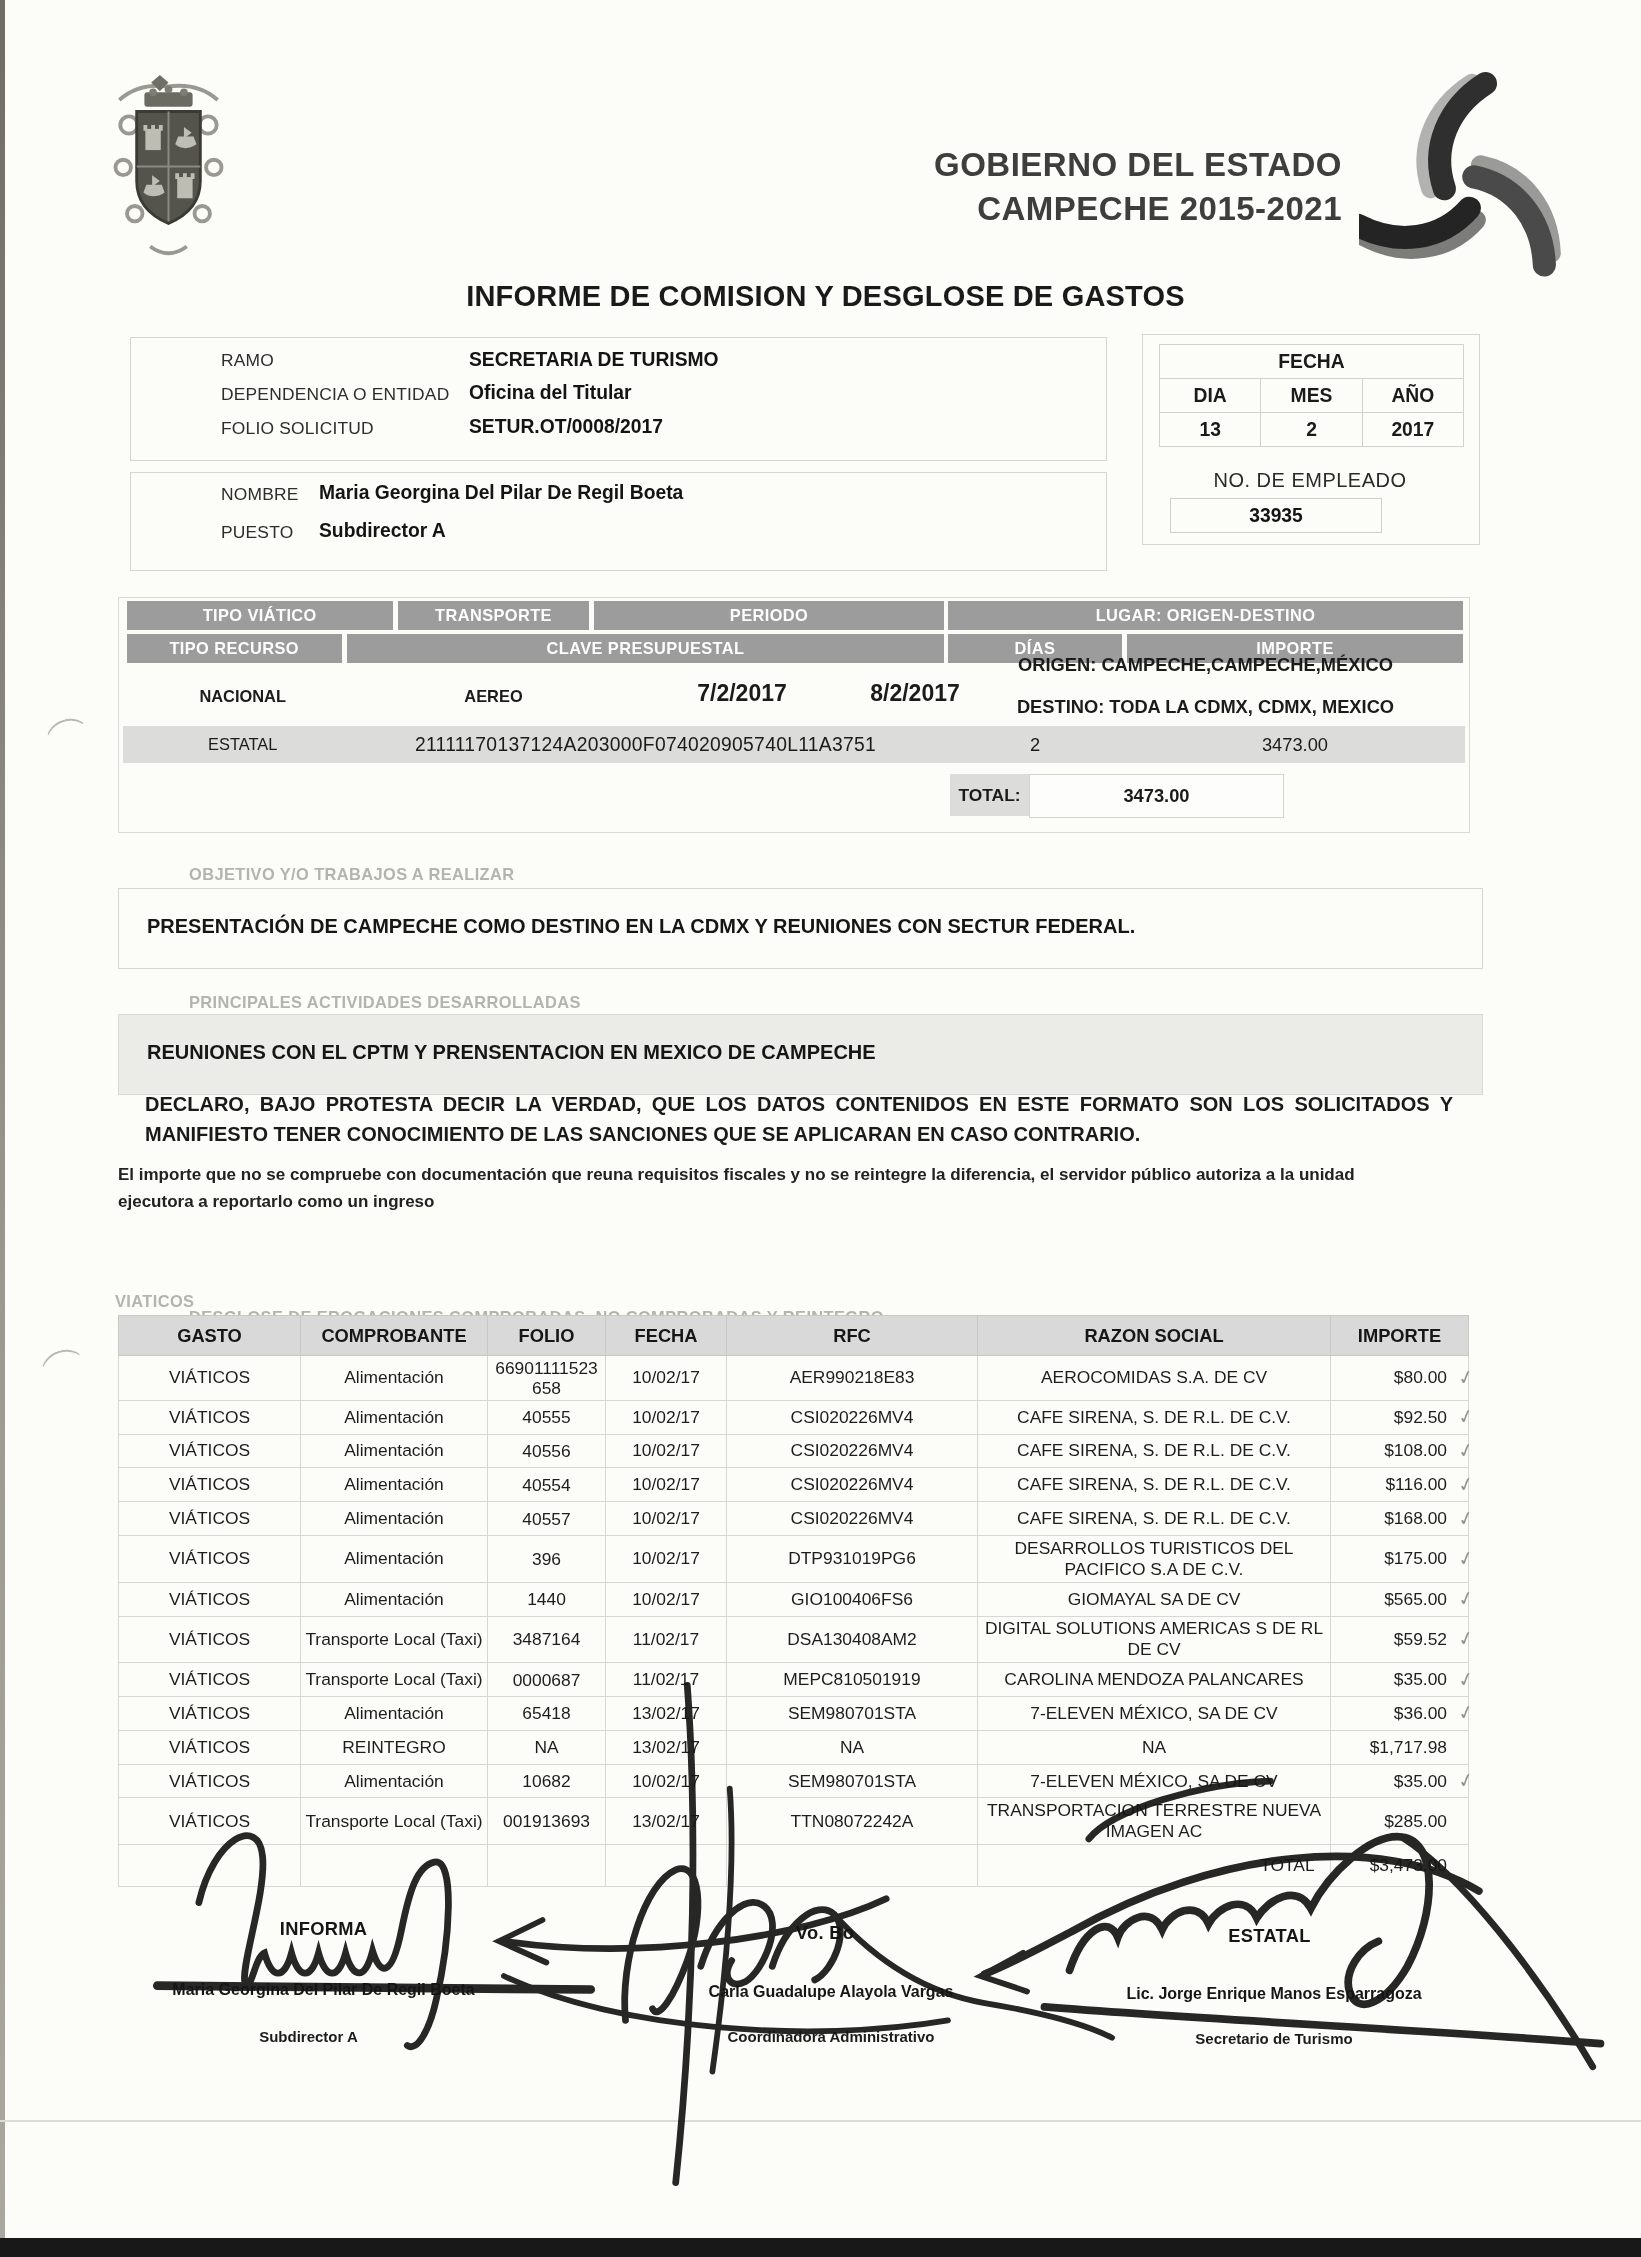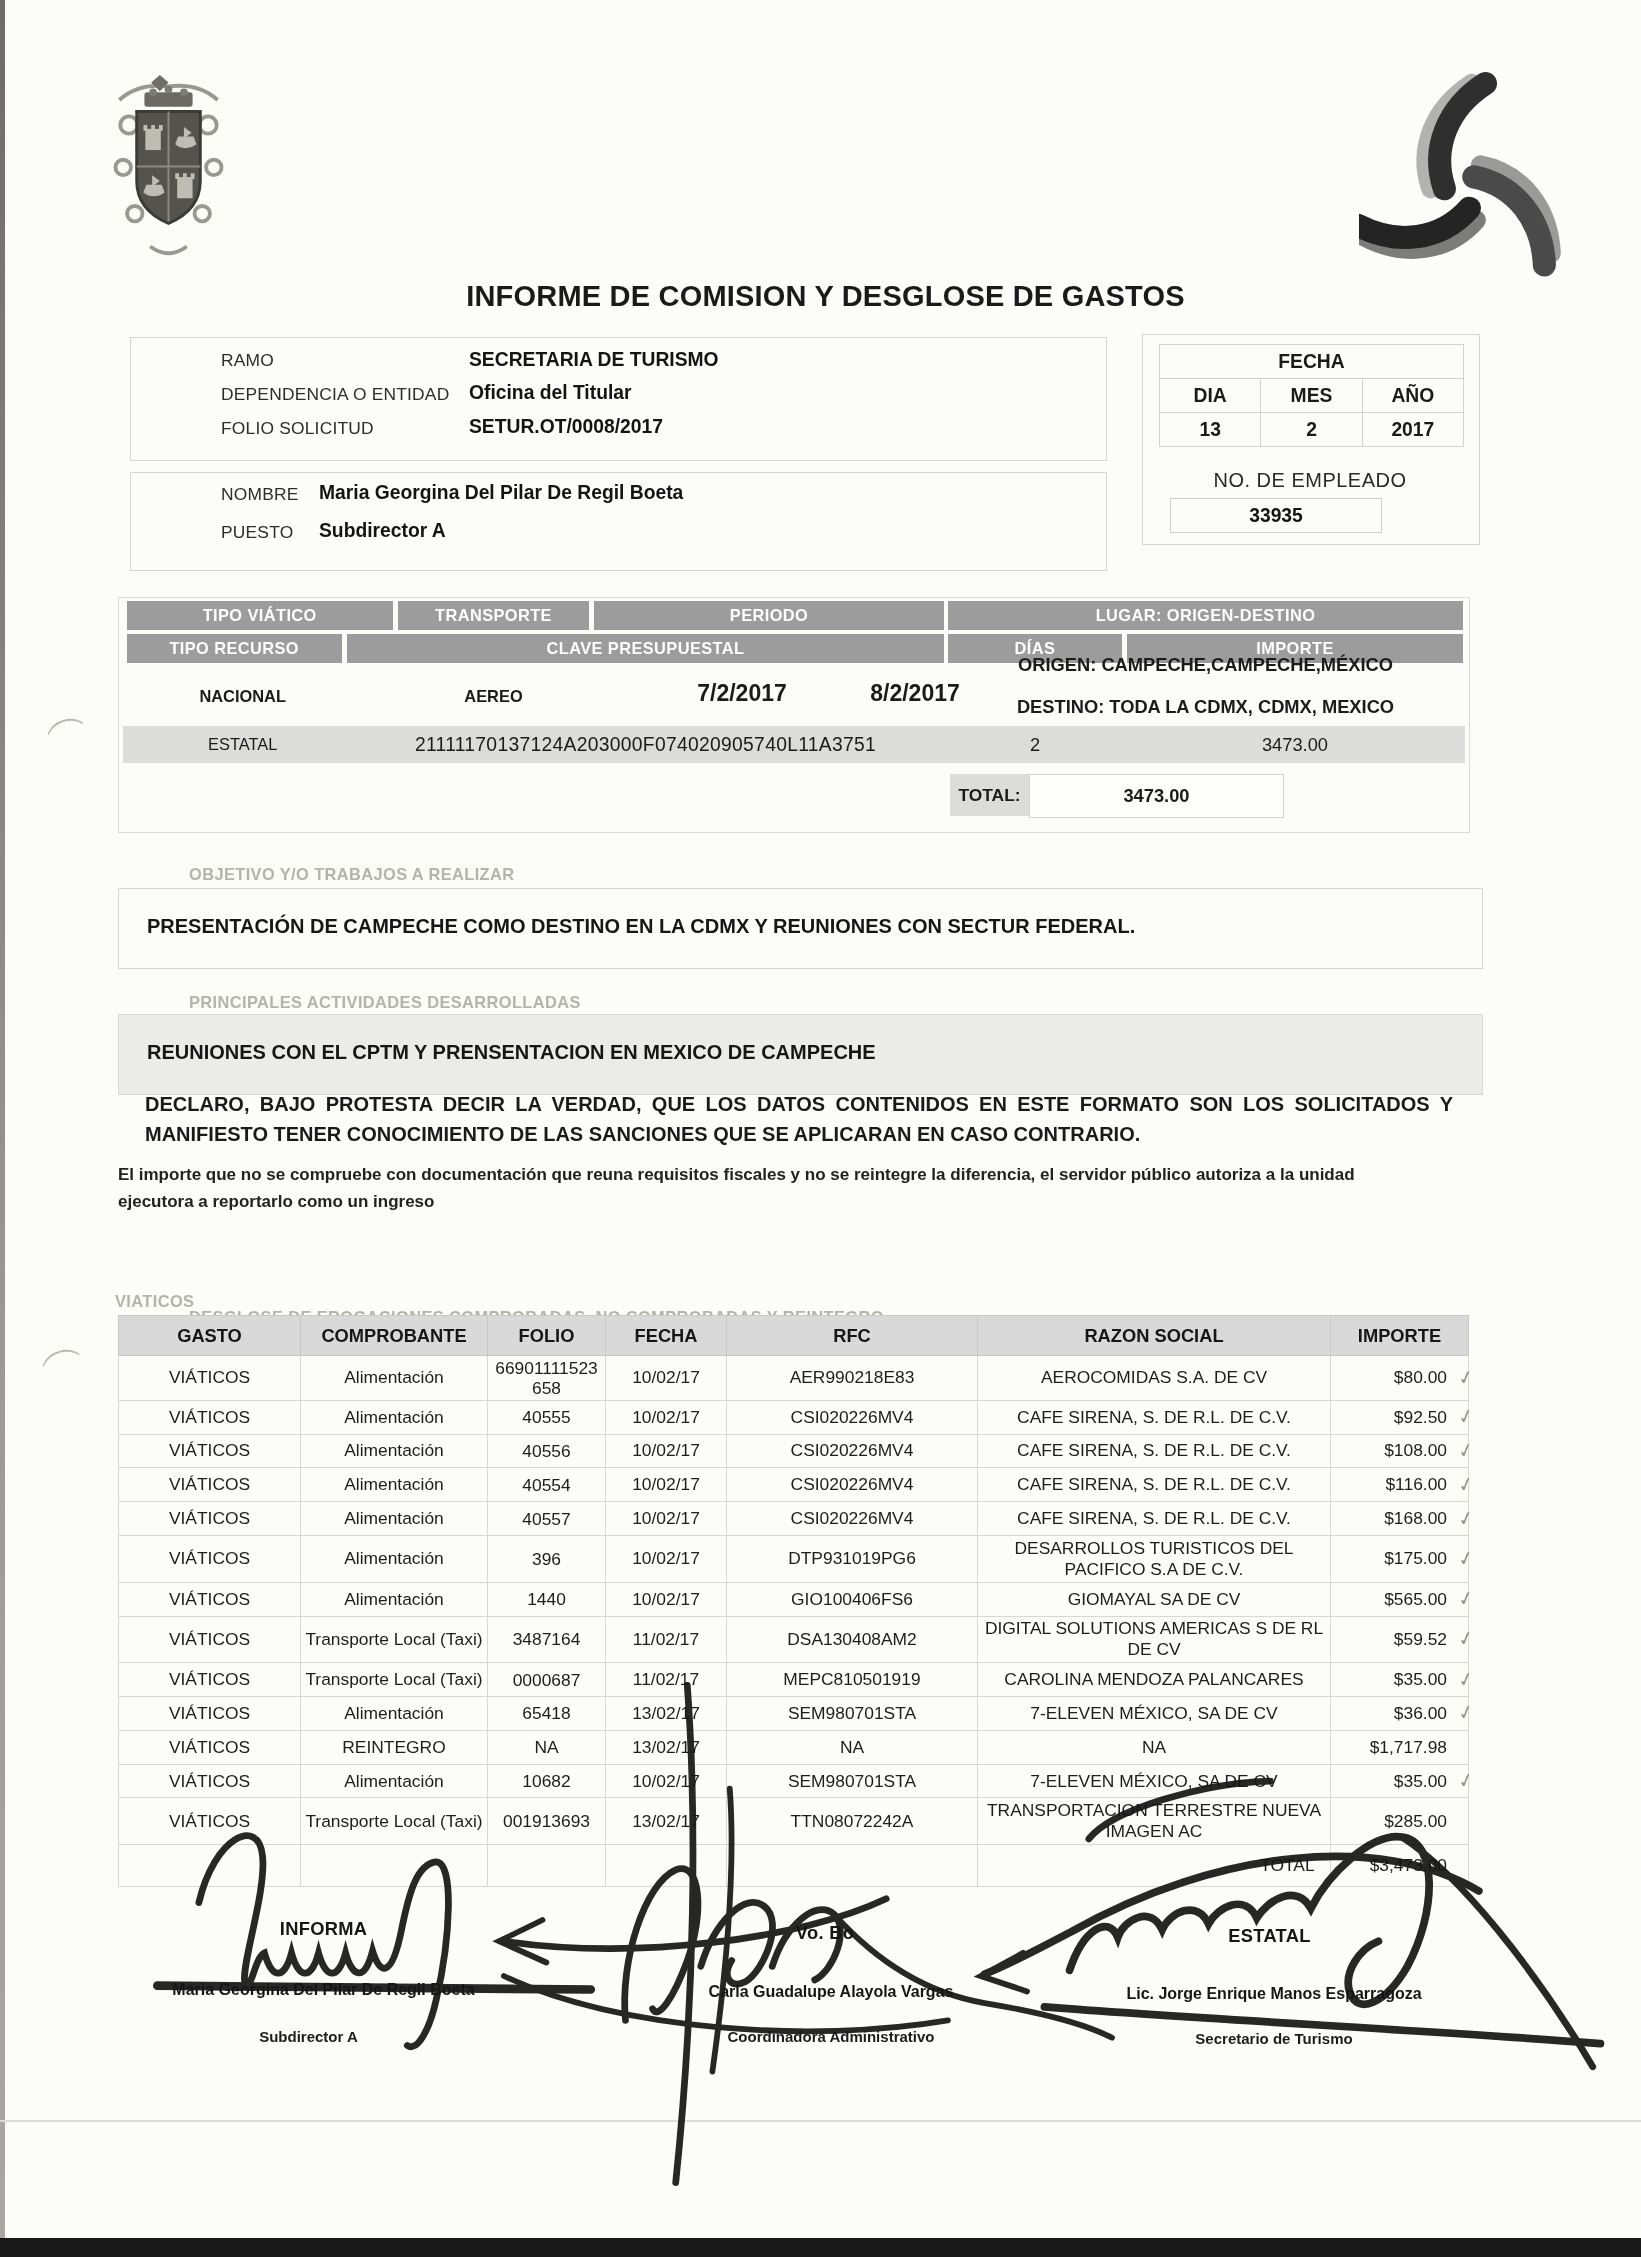--- a/index.html
+++ b/index.html
@@ -76,20 +76,24 @@
           <rect x="84" y="106" width="4" height="6"></rect>
           <rect x="92" y="106" width="4" height="6"></rect>
         <path d="M76,76 q10,8 22,0 l-3,-8 h-16 z"></path>
         <path d="M85,58 l0,12 8,-6 z"></path>
         <path d="M43,126 q10,8 22,0 l-3,-8 h-16 z"></path>
         <path d="M52,108 l0,12 8,-6 z"></path>
       </g>
     </svg>
   </div>
 
+  <div class="abs" style="left:830px;top:143px;width:512px;text-align:right;color:#3e3e3c;font-weight:700;font-size:33px;line-height:1.32;letter-spacing:0.5px;">
+    <div>GOBIERNO DEL ESTADO</div>
+    <div>CAMPECHE 2015-2021</div>
+  </div>
   <div class="abs" style="left:1359px;top:64px;">
     <svg width="208" height="241" viewBox="0 0 215 250">
       <g fill="none" stroke-linecap="round">
         <g transform="rotate(8 107 132)">
           <path d="M115,18 C80,48 68,92 88,132" stroke="#b2b2b0" stroke-width="20" transform="translate(-14,2)"></path>
           <path d="M115,18 C80,48 68,92 88,132" stroke="#2f2f2f" stroke-width="24"></path>
           <g transform="rotate(120 107 132)">
             <path d="M115,18 C80,48 68,92 88,132" stroke="#9a9a98" stroke-width="20" transform="translate(-14,2)"></path>
             <path d="M115,18 C80,48 68,92 88,132" stroke="#4a4a4a" stroke-width="24"></path>
           </g>

